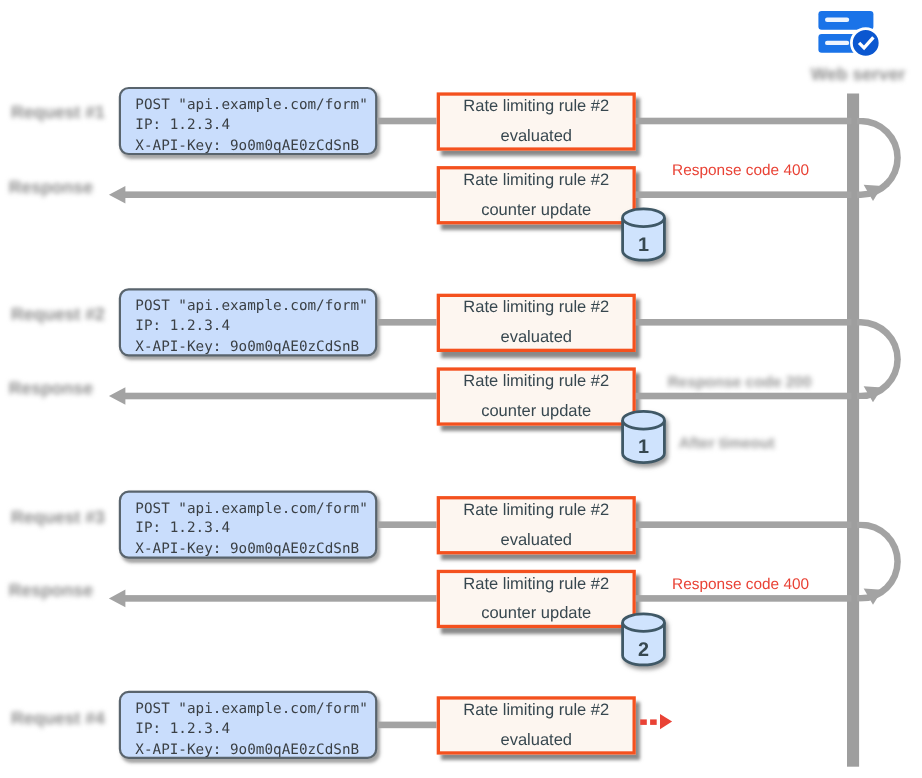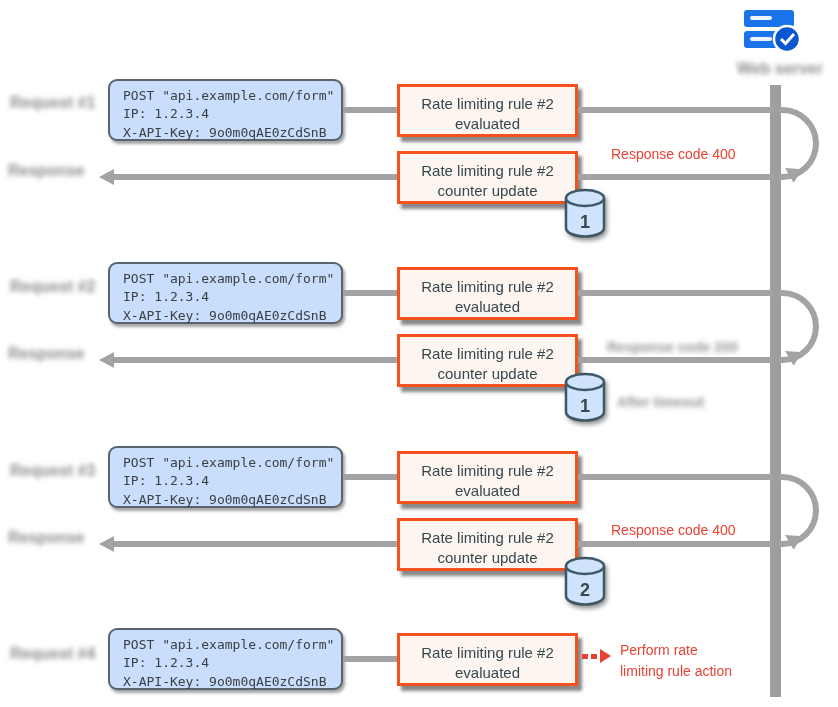--- a/index.html
+++ b/index.html
@@ -6,21 +6,21 @@
   #canvas{position:relative;width:838px;height:707px;background:#ffffff;overflow:hidden;
           font-family:"Liberation Sans", sans-serif;}
   .hline{position:absolute;height:6px;background:#a3a3a3;}
   .lifeline{position:absolute;left:770px;top:85px;width:11px;height:612px;background:#9e9e9e;}
   .box-blue{position:absolute;width:235px;height:62px;background:#c9ddfc;border:2px solid #59646d;
             border-radius:9px;box-shadow:2px 3px 3px rgba(90,90,90,.55);
             font-family:"DejaVu Sans Mono", monospace;font-size:13px;color:#3b4045;
             padding:6px 0 0 13px;line-height:1.42;box-sizing:border-box;white-space:pre;}
   .box-orange{position:absolute;width:181px;height:53px;background:#fdf6f0;border:3px solid #f4511e;
               box-shadow:4px 5px 3px rgba(97,97,97,.75);display:flex;flex-direction:column;
-              justify-content:flex-end;align-items:center;text-align:center;font-size:15px;
+              justify-content:space-between;align-items:center;text-align:center;font-size:15px;
               color:#37474f;line-height:1.32;box-sizing:border-box;}
   .label-blur{position:absolute;color:#8d8d8d;font-weight:700;font-size:16px;filter:blur(2.6px);
               white-space:nowrap;}
   .red-note{position:absolute;color:#e94235;font-weight:400;font-size:14px;white-space:nowrap;
             filter:blur(0.6px);}
   .gray-note{position:absolute;color:#979797;font-weight:700;font-size:14px;white-space:nowrap;
              filter:blur(2.4px);}
   .arc{position:absolute;left:779px;width:40px;box-sizing:border-box;height:73px;
        border:6px solid #a3a3a3;border-left:none;border-radius:0 40px 40px 0;background:transparent;}
   .arrow-left{position:absolute;width:0;height:0;border-top:8px solid transparent;
@@ -131,18 +131,14 @@
   <div class="label-blur" style="left:10px;top:645px;">Request #4</div>
   <div class="box-blue" style="left:108px;top:628px;"><span>POST "api.example.com/form"</span><br><span>IP: 1.2.3.4</span><br><span>X-API-Key: 9o0m0qAE0zCdSnB</span></div>
   <div class="hline" style="left:343px;top:656px;width:54px;"></div>
   <div class="box-orange" style="left:397px;top:633px;">
     <span>Rate limiting rule #2</span>
     <span>evaluated</span>
   </div>
   <div class="rdot" style="left:582px;top:654px;"></div>
   <div class="rdot" style="left:591px;top:654px;"></div>
   <div class="rarrow" style="left:600px;top:649px;"></div>
-  <div class="red-note" style="left:620px;top:640px;line-height:1.5;">
-    <span>Perform rate</span><br>
-    <span>limiting rule action</span>
-  </div>
 
 </div>
 
 </body></html>

